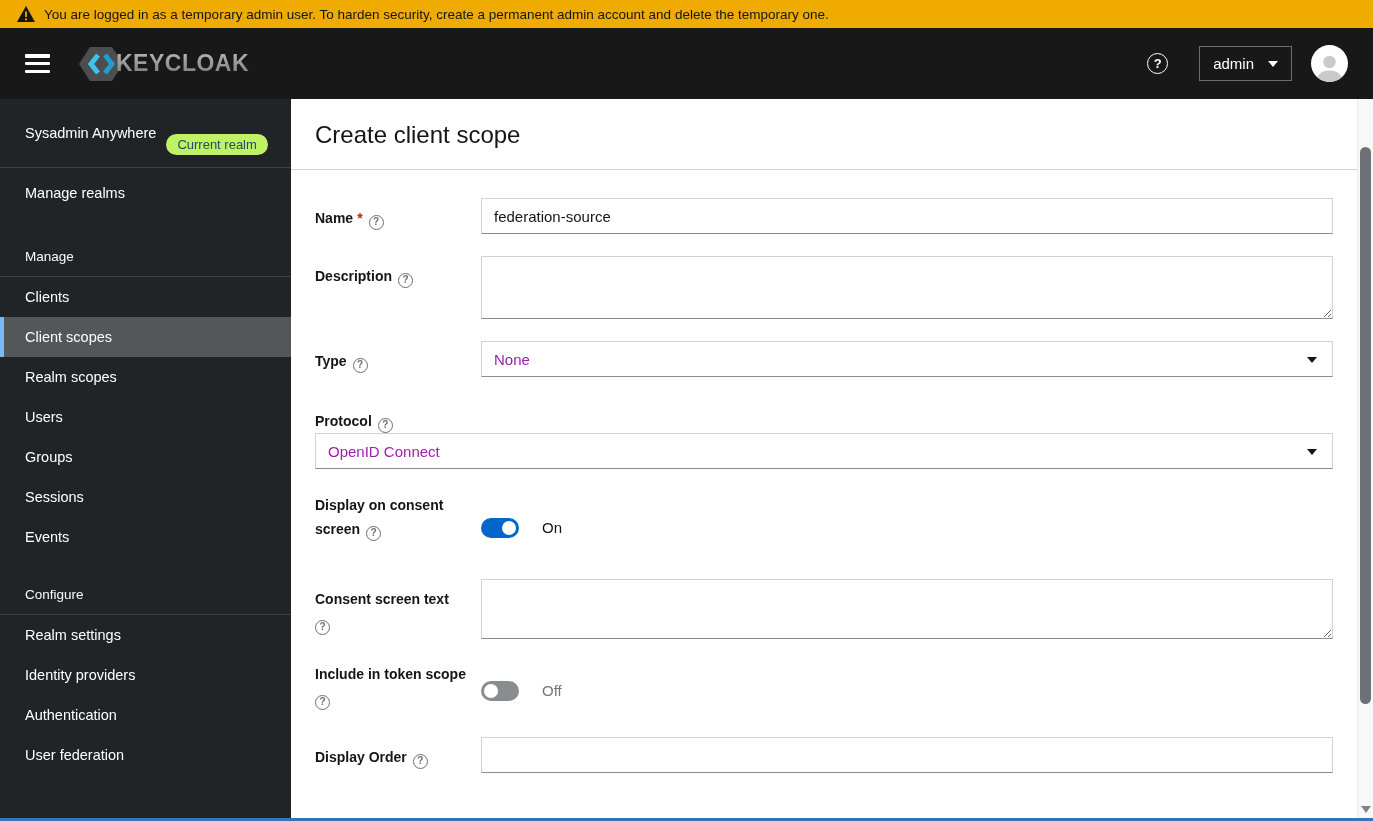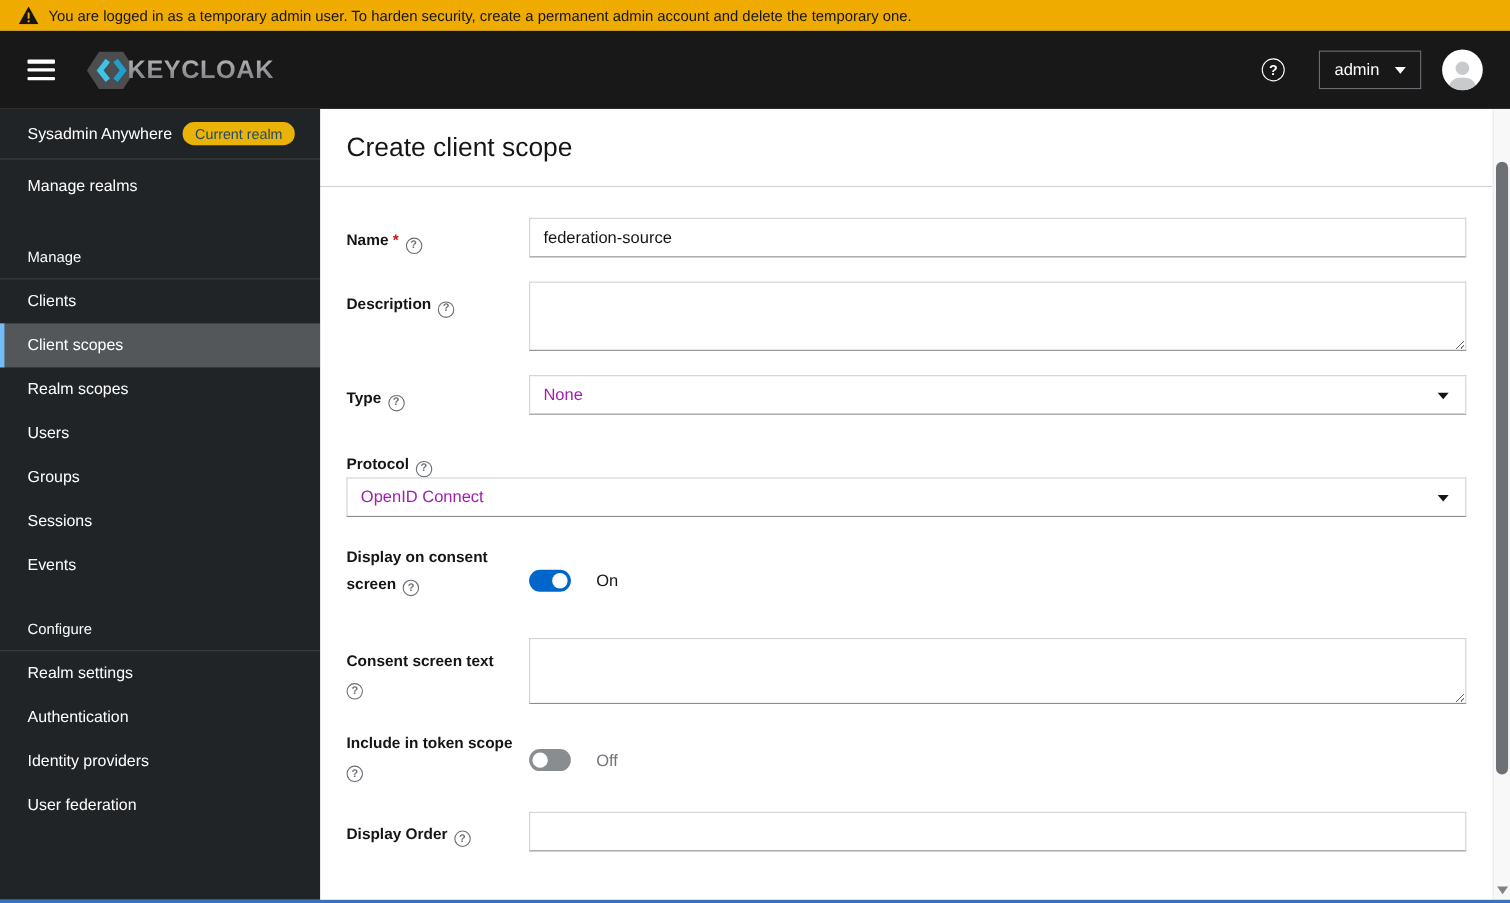--- a/index.html
+++ b/index.html
@@ -36,22 +36,22 @@
     border-top:6px solid #fff; }
   .avatar { margin-left:19px; width:37px; height:37px; border-radius:50%; background:#fff;
     display:flex; align-items:flex-end; justify-content:center; overflow:hidden; }
 
   
   .sidebar { position:absolute; top:99px; left:0; width:291px; bottom:3px; background:#212427;
     overflow:hidden; z-index:3; }
   .realm-row { display:flex; align-items:center; gap:10px; padding:12px 14px 12px 25px;
     border-bottom:1px solid #3c3f42; }
   .realm-name { color:#fff; font-size:14.5px; }
-  .realm-badge { background:#eab308; color:#264a67; font-size:13px; padding:3px 11px;
-    border-radius:11px; white-space:nowrap; cursor:pointer; }
+  .realm-badge { background:#bef264; color:#264a67; font-size:13px; padding:3px 11px;
+    border-radius:11px; white-space:nowrap; cursor:pointer;margin-top:23px; }
   .manage-realms { padding:17px 25px 15px; color:#fff; font-size:14.5px; cursor:pointer; }
   .nav-heading { margin-top:33px; padding:0 25px 12px; color:#fbfbfb; font-size:13.5px;
     border-bottom:1px solid #3c3f42; }
   .nav-item { height:40px; display:flex; align-items:center; padding-left:25px;
     color:#fff; font-size:14.5px; cursor:pointer; }
   .nav-item.active { background:#54575a; border-left:4px solid #73bcf7; padding-left:21px; }
 
   
   .main { position:absolute; top:99px; left:291px; right:16px; bottom:3px; background:#fff; overflow:hidden; }
   .title-block { height:71px; padding:22px 24px 16px; border-bottom:1px solid #d2d2d2; }
@@ -157,22 +157,22 @@
   <div class="nav-item">Clients</div>
   <div class="nav-item active">Client scopes</div>
   <div class="nav-item">Realm scopes</div>
   <div class="nav-item">Users</div>
   <div class="nav-item">Groups</div>
   <div class="nav-item">Sessions</div>
   <div class="nav-item">Events</div>
 
   <div class="nav-heading" style="margin-top:30px;">Configure</div>
   <div class="nav-item">Realm settings</div>
+  <div class="nav-item">Identity providers</div>
   <div class="nav-item">Authentication</div>
-  <div class="nav-item">Identity providers</div>
   <div class="nav-item">User federation</div>
 </div>
 
 <div class="main">
   <div class="title-block">
     <div class="page-title">Create client scope</div>
   </div>
 
   <div class="form">
 

